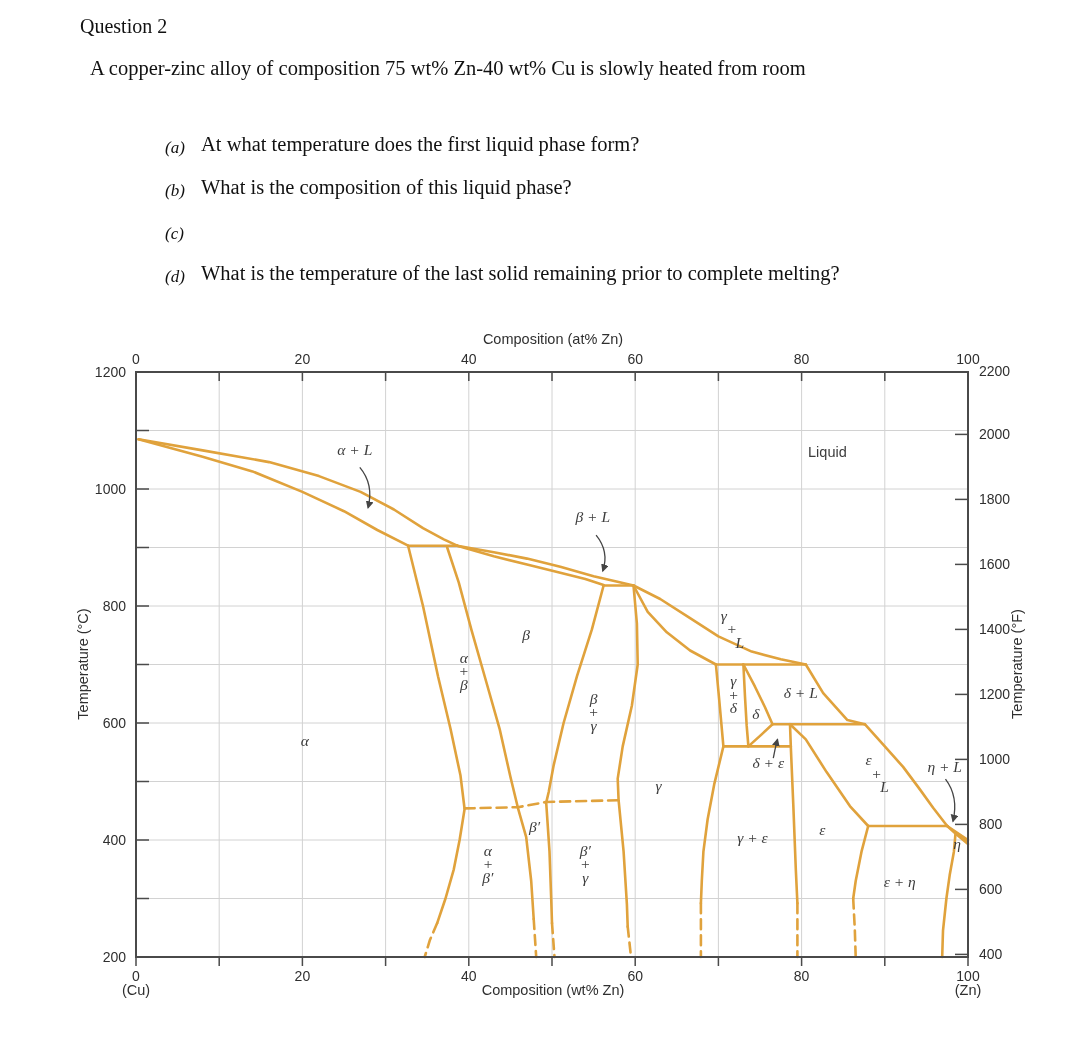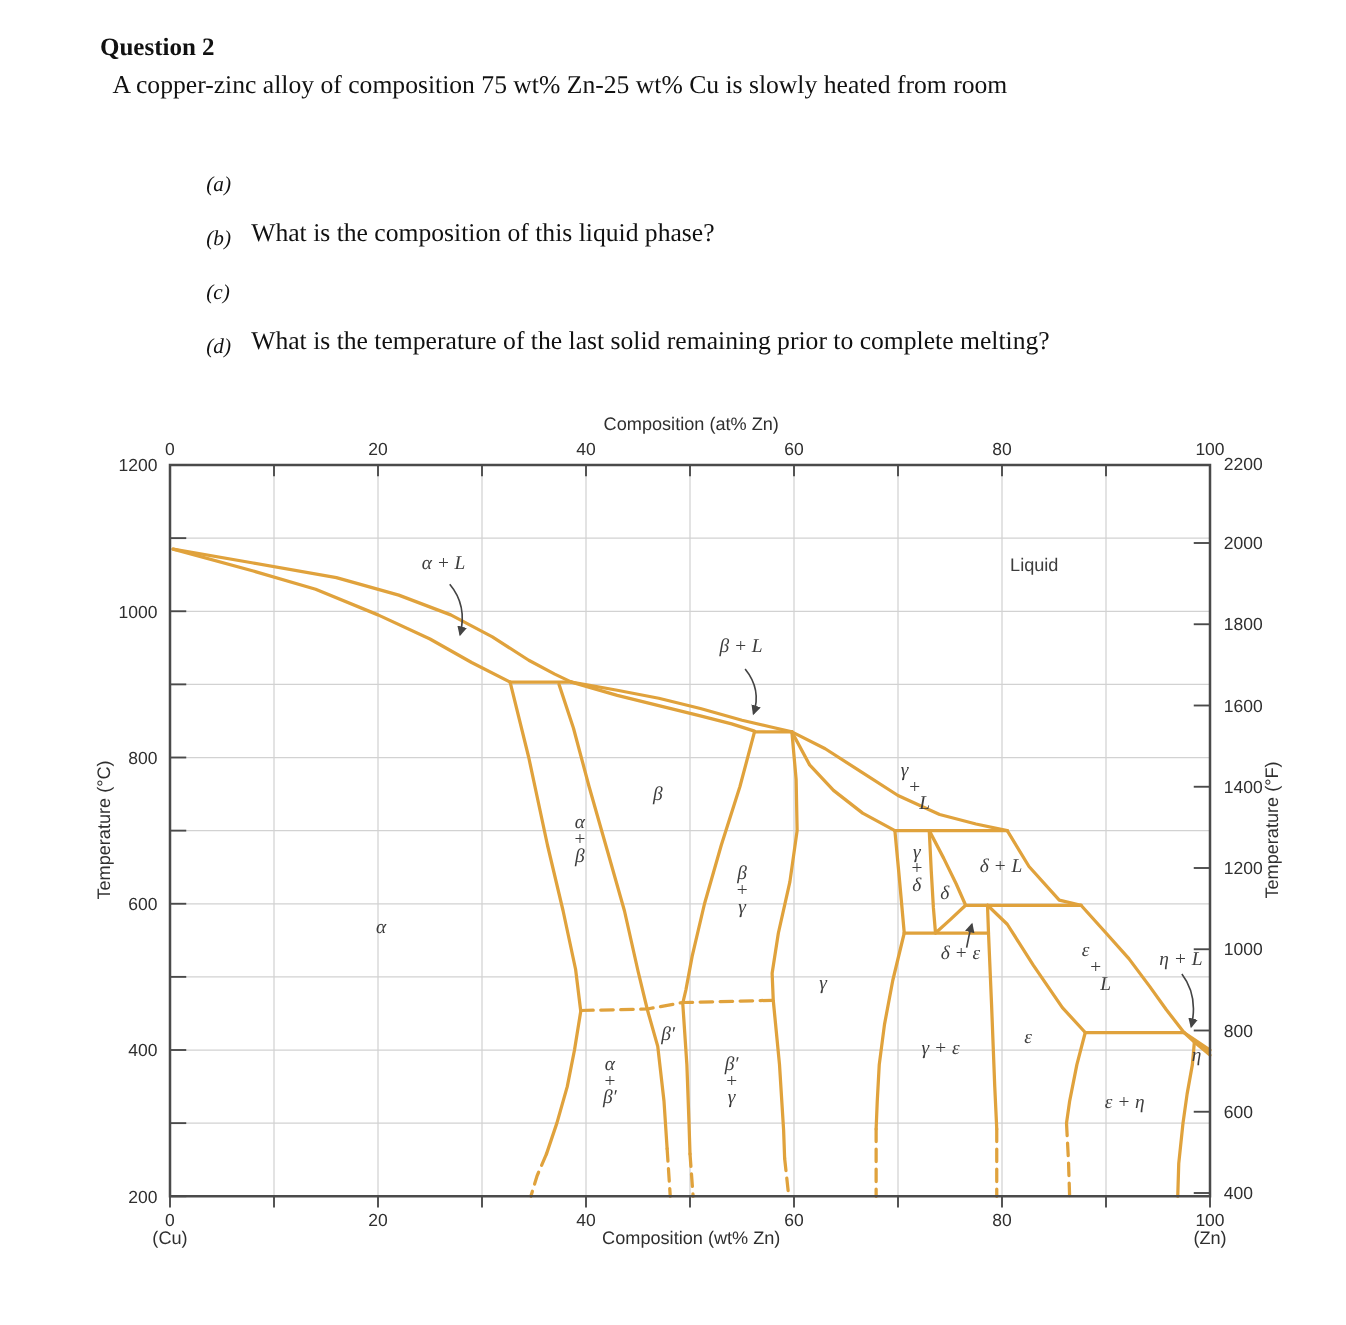--- a/index.html
+++ b/index.html
@@ -1,20 +1,20 @@
 <!DOCTYPE html>
 <html><head>
 <meta charset="utf-8">
 <style>
   html,body{margin:0;padding:0;}
   body{
     width:1077px;height:1060px;position:relative;background:#ffffff;
     font-family:"Liberation Serif",serif;color:#111;overflow:hidden;
   }
-  .q-head{position:absolute;left:80px;top:15px;font-size:20px;font-weight:bold;margin-top:12px;}
+  .q-head{position:absolute;left:80px;top:15px;font-size:20px;font-weight:normal;}
   .q-intro{position:absolute;left:90px;top:54px;font-size:20.5px;line-height:28px;white-space:nowrap;}
   .q-parts{position:absolute;left:165px;top:131px;}
   .q-part{display:flex;margin-bottom:13px;font-size:20.5px;line-height:27px;white-space:nowrap;}
   .q-marker{font-style:italic;font-size:17px;width:36px;flex:none;padding-top:3px;}
   svg.diagram{position:absolute;left:0;top:0;}
   .grid{stroke:#d2d2d2;stroke-width:1;}
   .frame{fill:none;stroke:#4a4a4a;stroke-width:2;}
   .tick{stroke:#4a4a4a;stroke-width:1.5;}
   .num{font:14px "Liberation Sans",sans-serif;fill:#2f2f2f;}
   .axis-title{font:14.5px "Liberation Sans",sans-serif;fill:#2f2f2f;}
@@ -25,25 +25,26 @@
   .lab-sans{font:14.5px "Liberation Sans",sans-serif;fill:#3d3d3d;}
   .arrow{fill:none;stroke:#444;stroke-width:1.3;}
 </style>
 </head>
 <body>
 
 <div class="page">
   <div>
     <div class="q-head">Question 2</div>
     <div class="q-intro">
-      <div>A copper-zinc alloy of composition 75 wt% Zn-25 wt% Cu is slowly heated from room</div>
+      <div>A copper-zinc alloy of composition 75 wt% Zn-40 wt% Cu is slowly heated from room</div>
     </div>
     <div class="q-parts">
       <div class="q-part">
         <span class="q-marker">(a)</span>
+        <span class="q-text">At what temperature does the first liquid phase form?</span>
       </div>
       <div class="q-part">
         <span class="q-marker">(b)</span>
         <span class="q-text">What is the composition of this liquid phase?</span>
       </div>
       <div class="q-part">
         <span class="q-marker">(c)</span>
       </div>
       <div class="q-part">
         <span class="q-marker">(d)</span>

